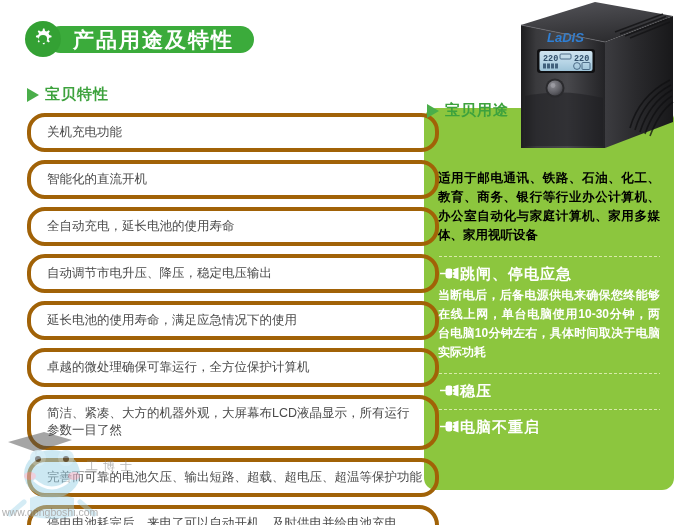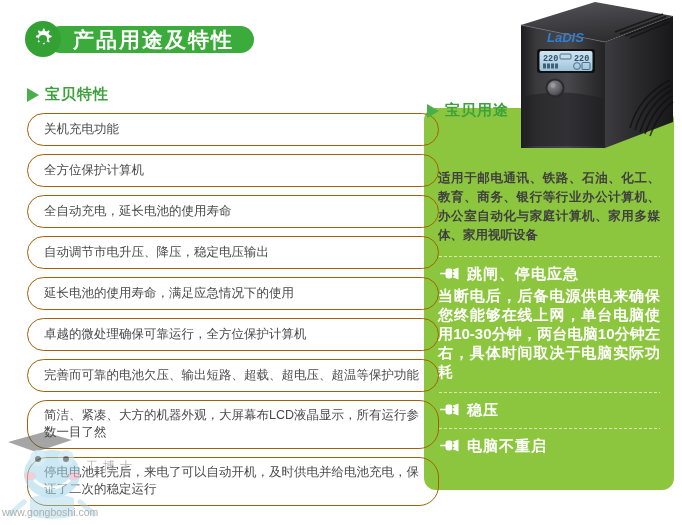--- a/index.html
+++ b/index.html
@@ -91,21 +91,21 @@
   
   .features {
     position: absolute;
     left: 27px;
     top: 113px;
     width: 412px;
     z-index: 5;
   }
   .feature-pill {
     box-sizing: border-box;
-    border: 1px solid #a16207;
+    border: 4px solid #a16207;
     border-radius: 18px;
     background: transparent;
     color: #4a4a4a;
     font-size: 12.5px;
     line-height: 17px;
     padding: 7px 14px 7px 16px;
     margin-bottom: 8px;
     white-space: nowrap;
   }
   .feature-pill.wide {
@@ -124,54 +124,53 @@
     background: #8cc63e;
     border-radius: 12px;
     z-index: 2;
     padding: 0;
     overflow: hidden;
   }
   .uses-inner {
     padding: 12px 14px 10px 14px;
   }
   .uses-intro {
-    color: #404040;
+    color: #000000;
     font-size: 12.5px;
     line-height: 19px;
     font-weight: bold;
     margin: 49px 0 0 0;
     text-align: justify;
   }
   .dot-divider {
     height: 1px;
     margin: 11px 0 9px 0;
     background-image: radial-gradient(#d7eaa8 48%, transparent 52%);
     background-size: 5px 2px;
     background-repeat: repeat-x;
     background-position: 0 center;
   }
   .use-block { margin-bottom: 0; }
   .use-title-row {
     display: flex;
     align-items: center;
-    gap: 7px;
     margin-bottom: 5px;
   }
   .plug-icon { display: block; flex: 0 0 auto; }
   .use-title {
     color: #ffffff;
     font-size: 15px;
     font-weight: bold;
     letter-spacing: 1px;
     line-height: 1;
     white-space: nowrap;
   }
   .use-body {
     color: #ffffff;
-    font-size: 15px;
+    font-size: 12px;
     line-height: 19px;
     font-weight: bold;
     text-align: justify;
     margin: 0;
   }
 
   
   .ups-wrap {
     position: absolute;
     left: 487px;
@@ -215,27 +214,27 @@
     </div>
   </div>
 
   <div class="col-heading left">
     <span class="arrow-tri"></span>
     <span class="col-heading-text">宝贝特性</span>
   </div>
 
   <div class="features">
     <div class="feature-pill">关机充电功能</div>
-    <div class="feature-pill">全方位保护计算机</div>
+    <div class="feature-pill">智能化的直流开机</div>
     <div class="feature-pill">全自动充电，延长电池的使用寿命</div>
     <div class="feature-pill">自动调节市电升压、降压，稳定电压输出</div>
     <div class="feature-pill">延长电池的使用寿命，满足应急情况下的使用</div>
     <div class="feature-pill">卓越的微处理确保可靠运行，全方位保护计算机</div>
+    <div class="feature-pill wide">简洁、紧凑、大方的机器外观，大屏幕布LCD液晶显示，所有运行参数一目了然</div>
     <div class="feature-pill">完善而可靠的电池欠压、输出短路、超载、超电压、超温等保护功能</div>
-    <div class="feature-pill wide">简洁、紧凑、大方的机器外观，大屏幕布LCD液晶显示，所有运行参数一目了然</div>
     <div class="feature-pill wide">停电电池耗完后，来电了可以自动开机，及时供电并给电池充电，保证了二次的稳定运行</div>
   </div>
 
   <div class="col-heading right">
     <span class="arrow-tri"></span>
     <span class="col-heading-text">宝贝用途</span>
   </div>
 
   <div class="uses-panel">
     <div class="uses-inner">

